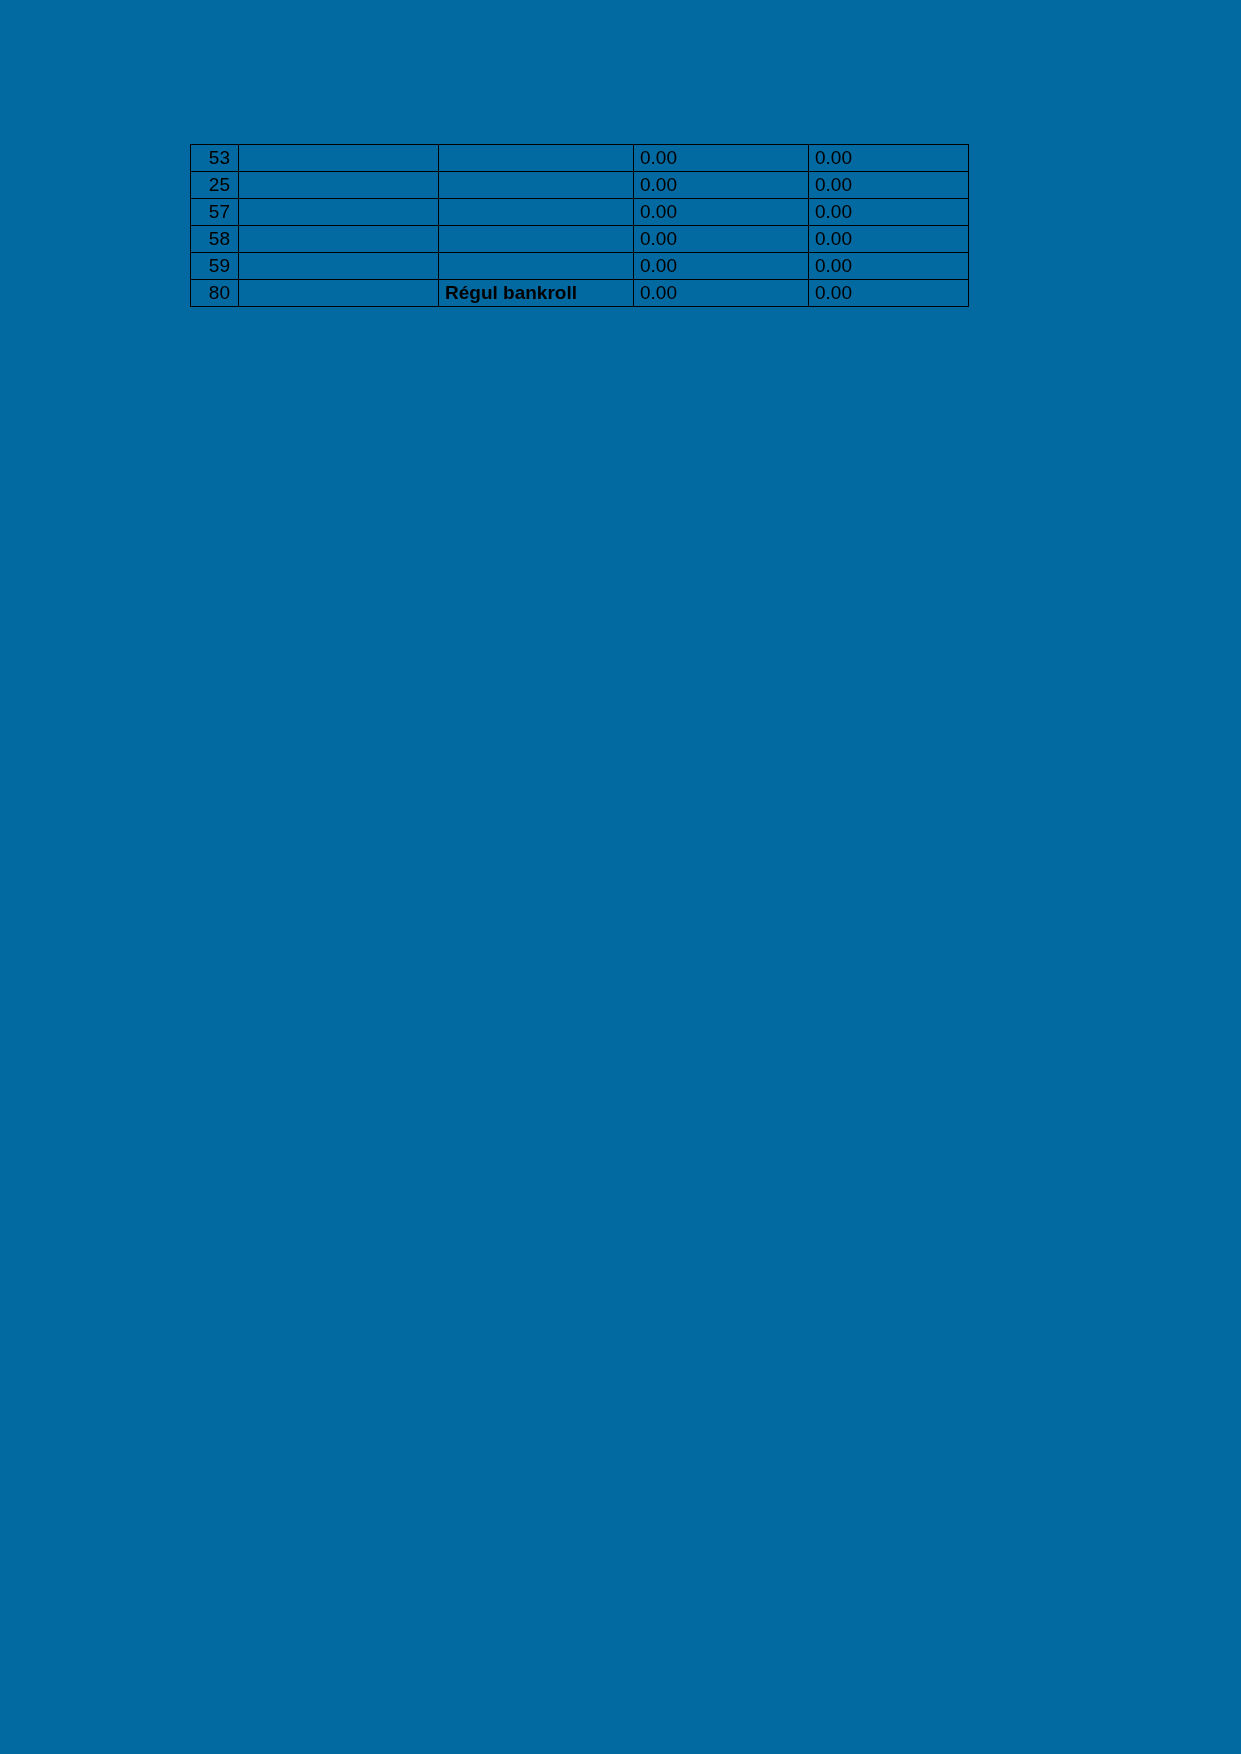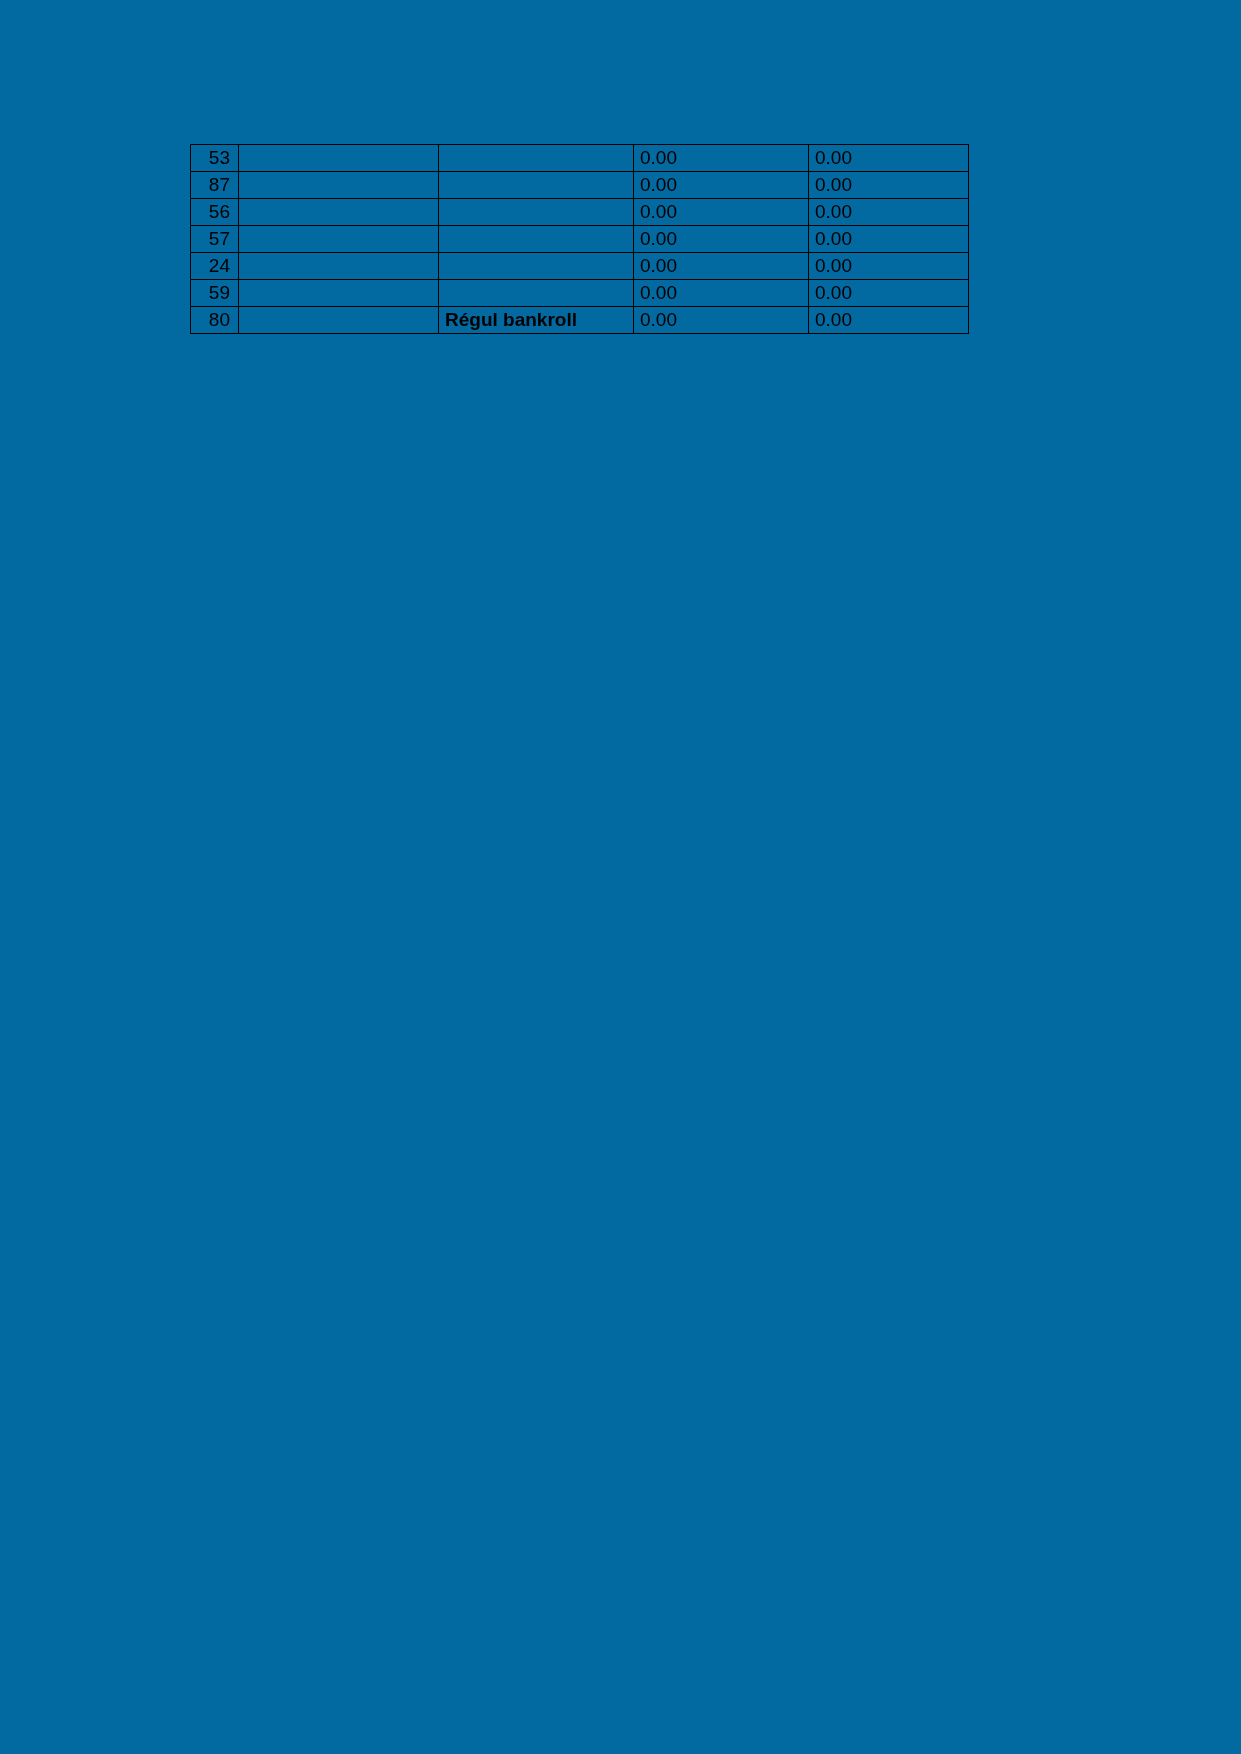--- a/index.html
+++ b/index.html
@@ -77,46 +77,39 @@
 
       <tr>
         <td class="rownum">53</td>
         <td class="blank-cell"></td>
         <td class="label-cell"></td>
         <td class="value-cell">0.00</td>
         <td class="value-cell">0.00</td>
       </tr>
 
       <tr>
-        <td class="rownum">87</td>
+        <td class="rownum">25</td>
         <td class="blank-cell"></td>
         <td class="label-cell"></td>
         <td class="value-cell">0.00</td>
         <td class="value-cell">0.00</td>
       </tr>
 
 
-      <tr>
-        <td class="rownum">56</td>
-        <td class="blank-cell"></td>
-        <td class="label-cell"></td>
-        <td class="value-cell">0.00</td>
-        <td class="value-cell">0.00</td>
-      </tr>
 
       <tr>
         <td class="rownum">57</td>
         <td class="blank-cell"></td>
         <td class="label-cell"></td>
         <td class="value-cell">0.00</td>
         <td class="value-cell">0.00</td>
       </tr>
 
       <tr>
-        <td class="rownum">24</td>
+        <td class="rownum">58</td>
         <td class="blank-cell"></td>
         <td class="label-cell"></td>
         <td class="value-cell">0.00</td>
         <td class="value-cell">0.00</td>
       </tr>
 
       <tr>
         <td class="rownum">59</td>
         <td class="blank-cell"></td>
         <td class="label-cell"></td>

